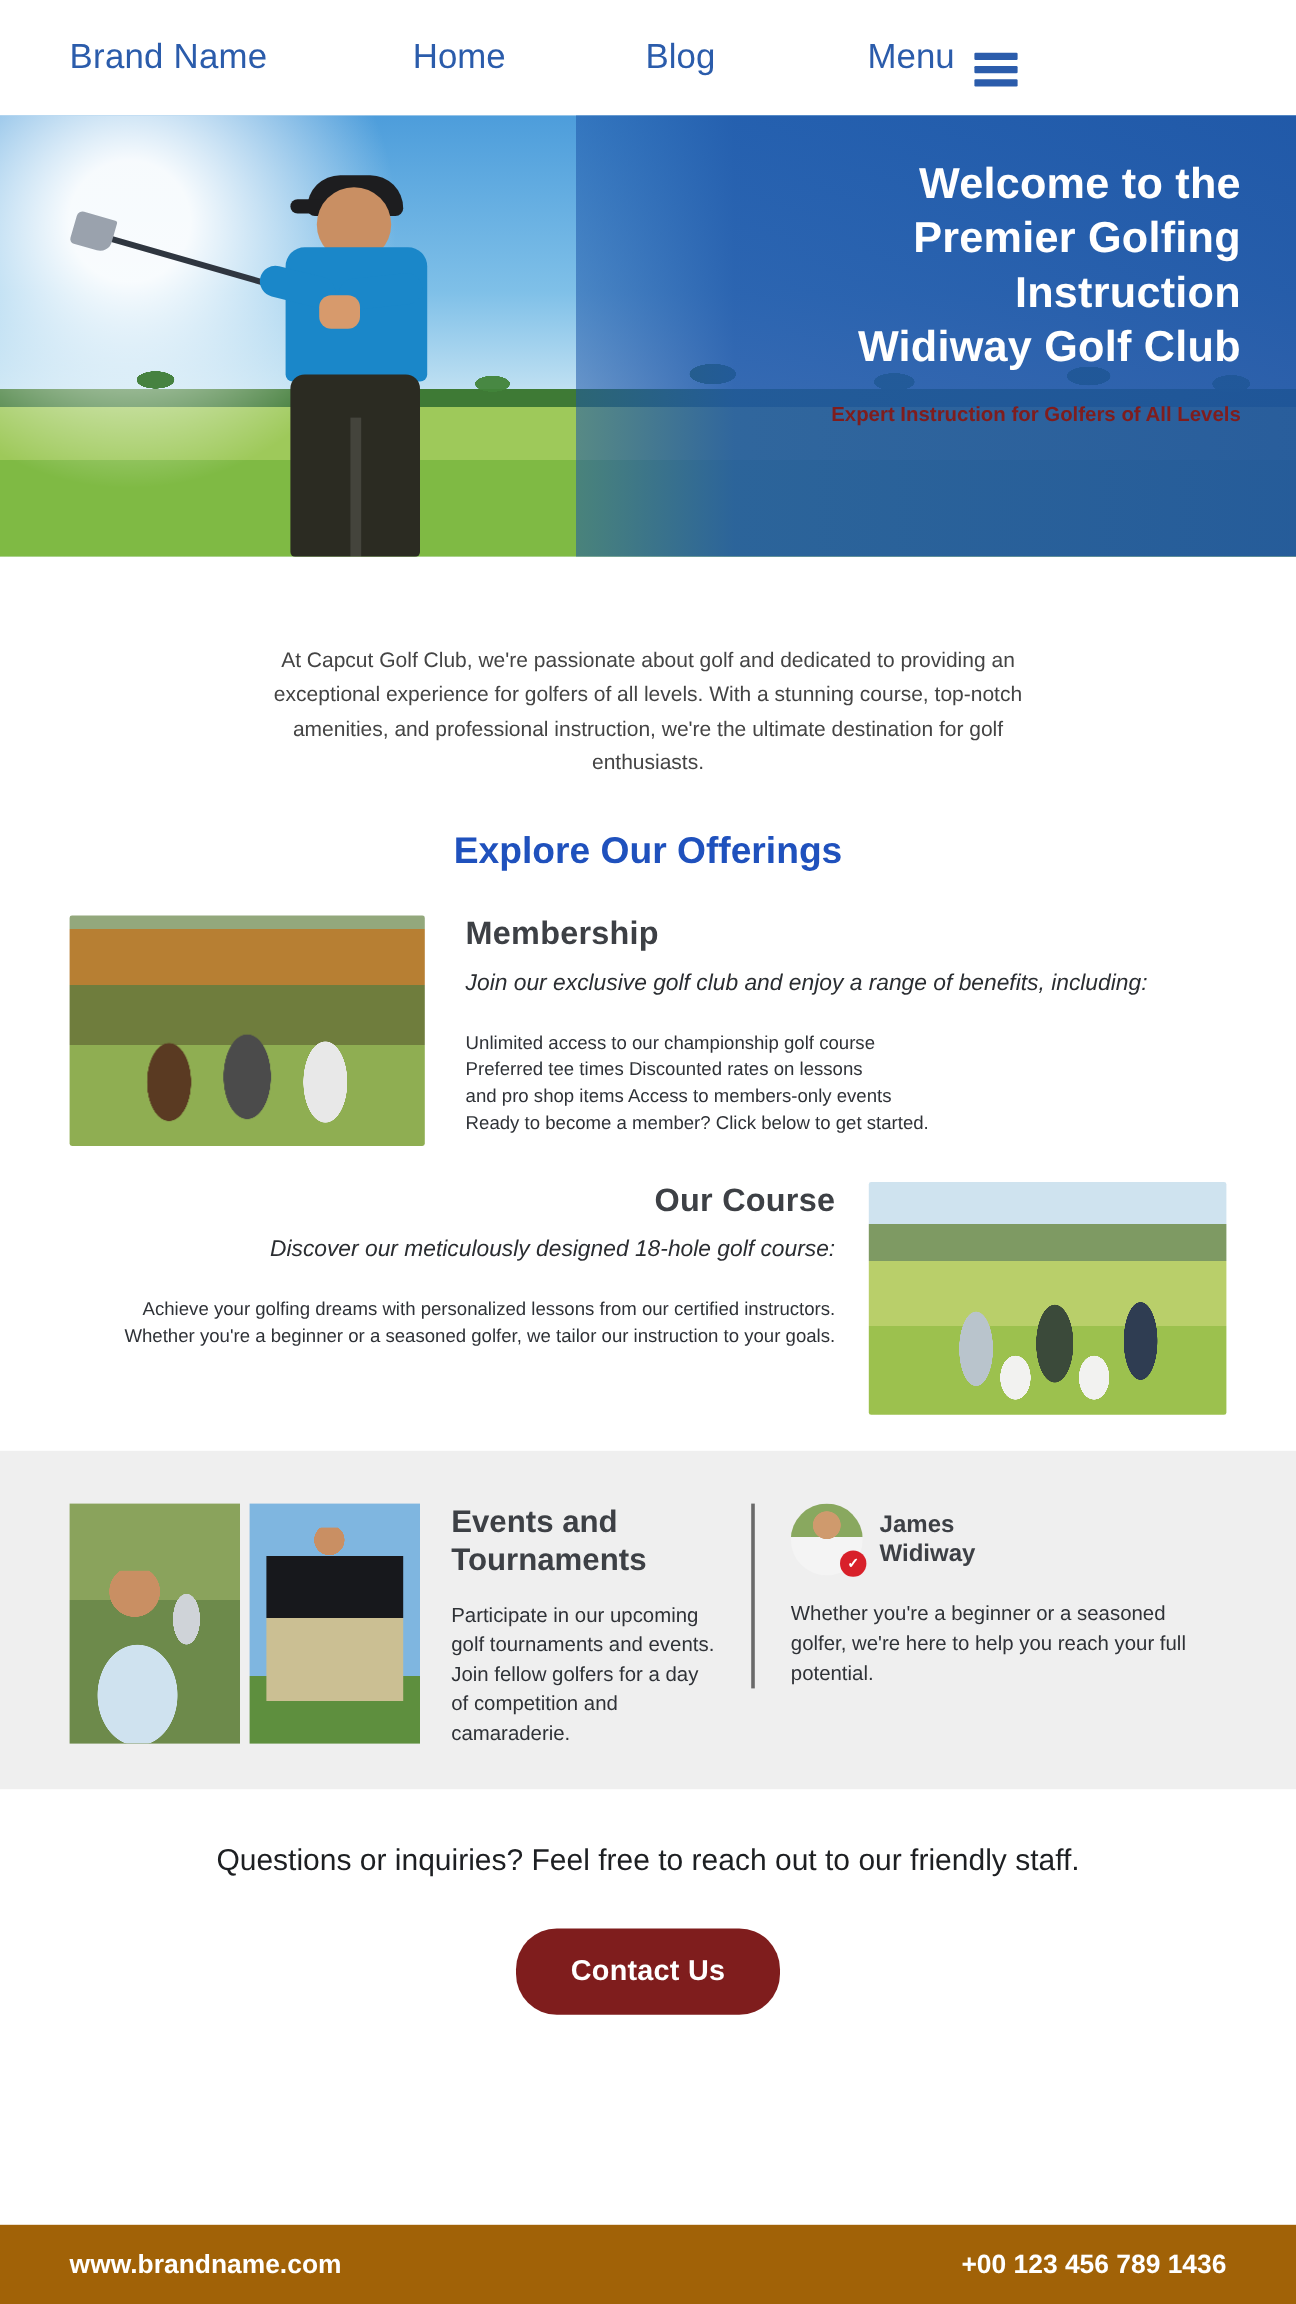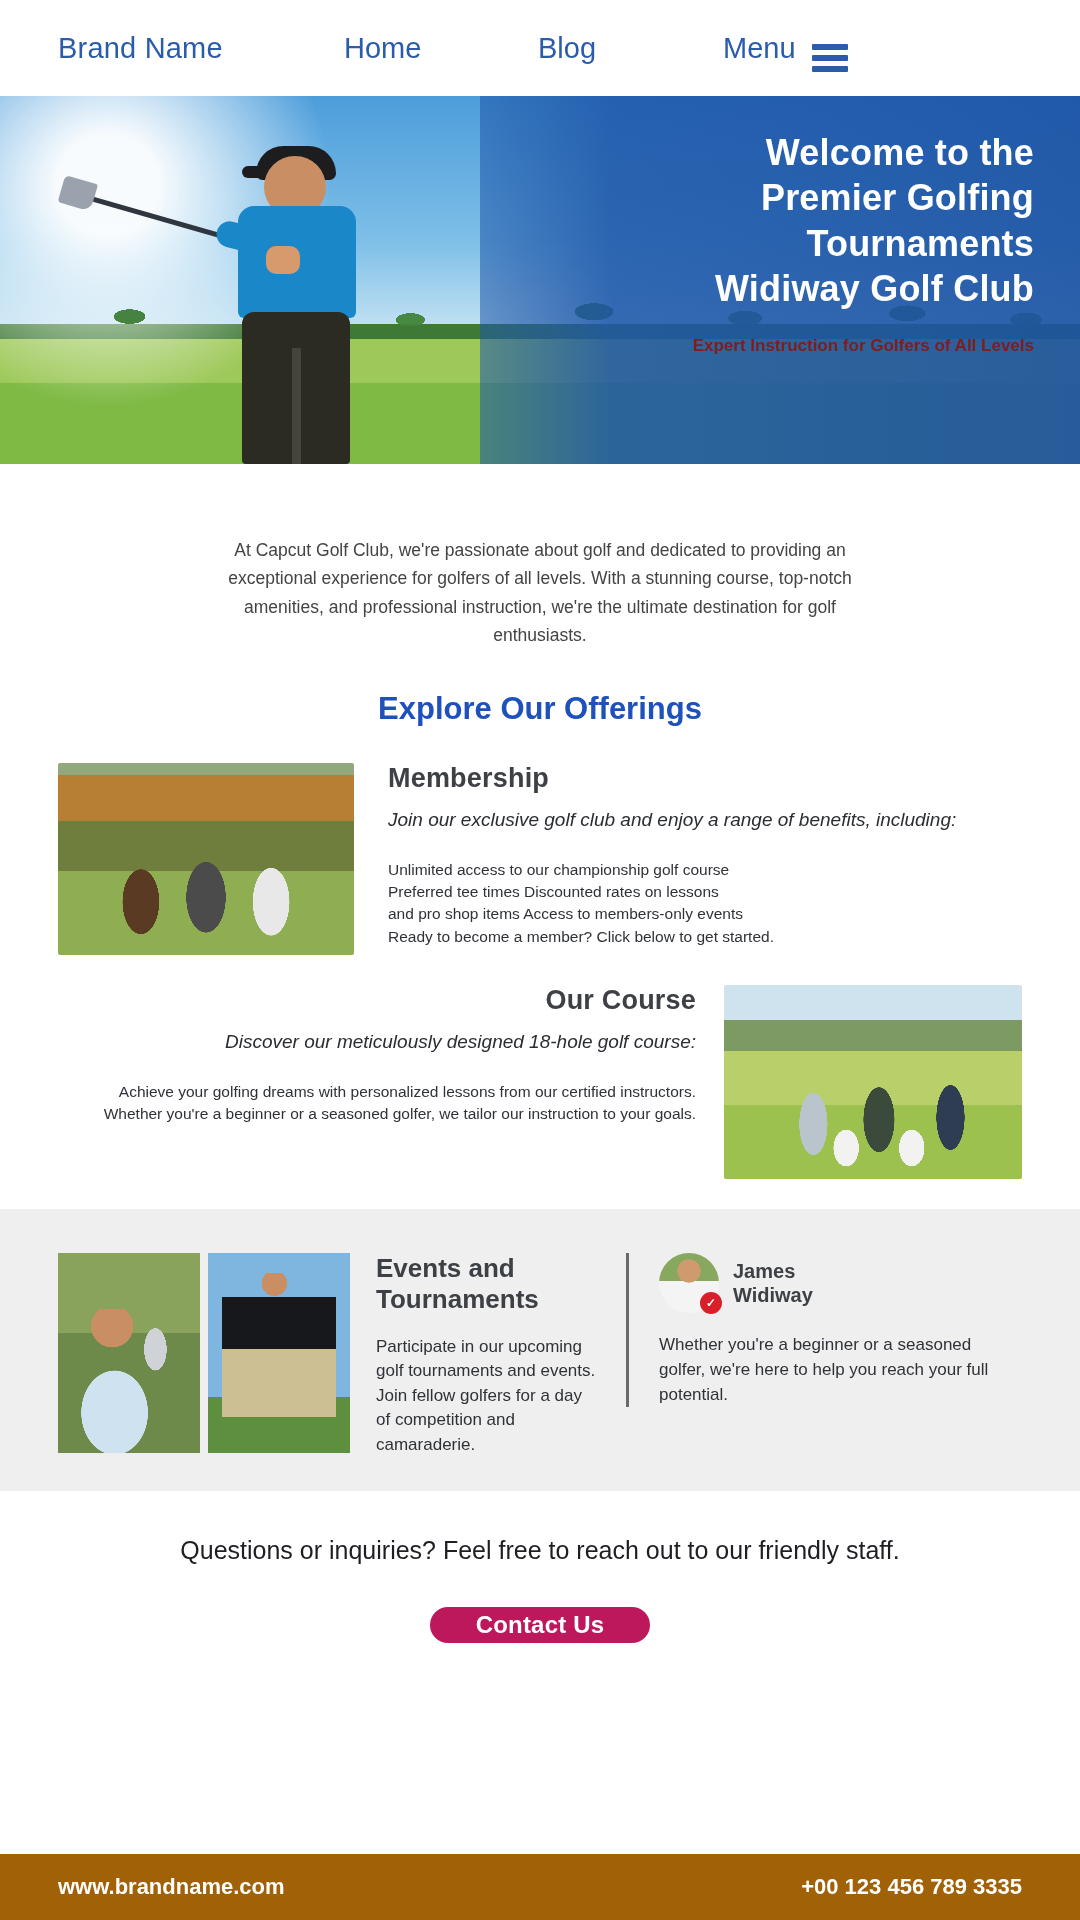--- a/index.html
+++ b/index.html
@@ -186,22 +186,22 @@
     position:absolute; right:-3px; bottom:-1px; width:22px; height:22px; border-radius:50%;
     background:#d8202a; color:#fff; font-size:12px; line-height:22px; text-align:center; font-weight:bold;
   }
   .t-name { font-size:20px; font-weight:bold; color:#3d4045; line-height:1.2; }
   .testimonial p { margin-top:20px; font-size:17px; line-height:1.45; color:#2f3237; }
 
   
   .contact { text-align:center; padding-top:42px; }
   .contact .q { font-size:25px; color:#1d1f22; line-height:1.42; }
   .btn {
-    display:inline-block; margin-top:38px; background:#be185d; color:#fff;
-    font-size:24px; font-weight:bold; padding:4px 46px; border-radius:34px;
+    display:inline-block; margin-top:38px; background:#7f1d1d; color:#fff;
+    font-size:24px; font-weight:bold; padding:22px 46px; border-radius:34px;
     border:none; cursor:pointer; letter-spacing:.2px;
   }
 
   
   .footer {
     position:absolute; left:0; bottom:0; width:1080px; height:66px;
     background:#a16207; color:#fff; display:flex; align-items:center;
   }
   .footer .site { position:absolute; left:58px; font-size:22px; font-weight:bold; }
   .footer .phone { position:absolute; right:58px; font-size:22px; font-weight:bold; }
@@ -233,21 +233,21 @@
       <div class="armL"></div>
       <div class="armR"></div>
       <div class="hands"></div>
       <div class="legs"></div>
     </div>
     <div class="hero-overlay"></div>
     <div class="hero-text">
       <div class="hero-title">
         <div>Welcome to the</div>
         <div>Premier Golfing</div>
-        <div>Tournaments</div>
+        <div>Instruction</div>
         <div>Widiway Golf Club</div>
       </div>
       <div class="hero-sub">Expert Instruction for Golfers of All Levels</div>
     </div>
   </div>
 
   <div class="about">
     <p>At Capcut Golf Club, we're passionate about golf and dedicated to providing an exceptional experience for golfers of all levels. With a stunning course, top-notch amenities, and professional instruction, we're the ultimate destination for golf enthusiasts.</p>
   </div>
 
@@ -297,16 +297,16 @@
     </div>
   </div>
 
   <div class="contact">
     <div class="q">Questions or inquiries? Feel free to reach out to our friendly staff.</div>
     <button class="btn">Contact Us</button>
   </div>
 
   <div class="footer">
     <div class="site">www.brandname.com</div>
-    <div class="phone">+00 123 456 789 3335</div>
+    <div class="phone">+00 123 456 789 1436</div>
   </div>
 
 </div>
 
 </body></html>

